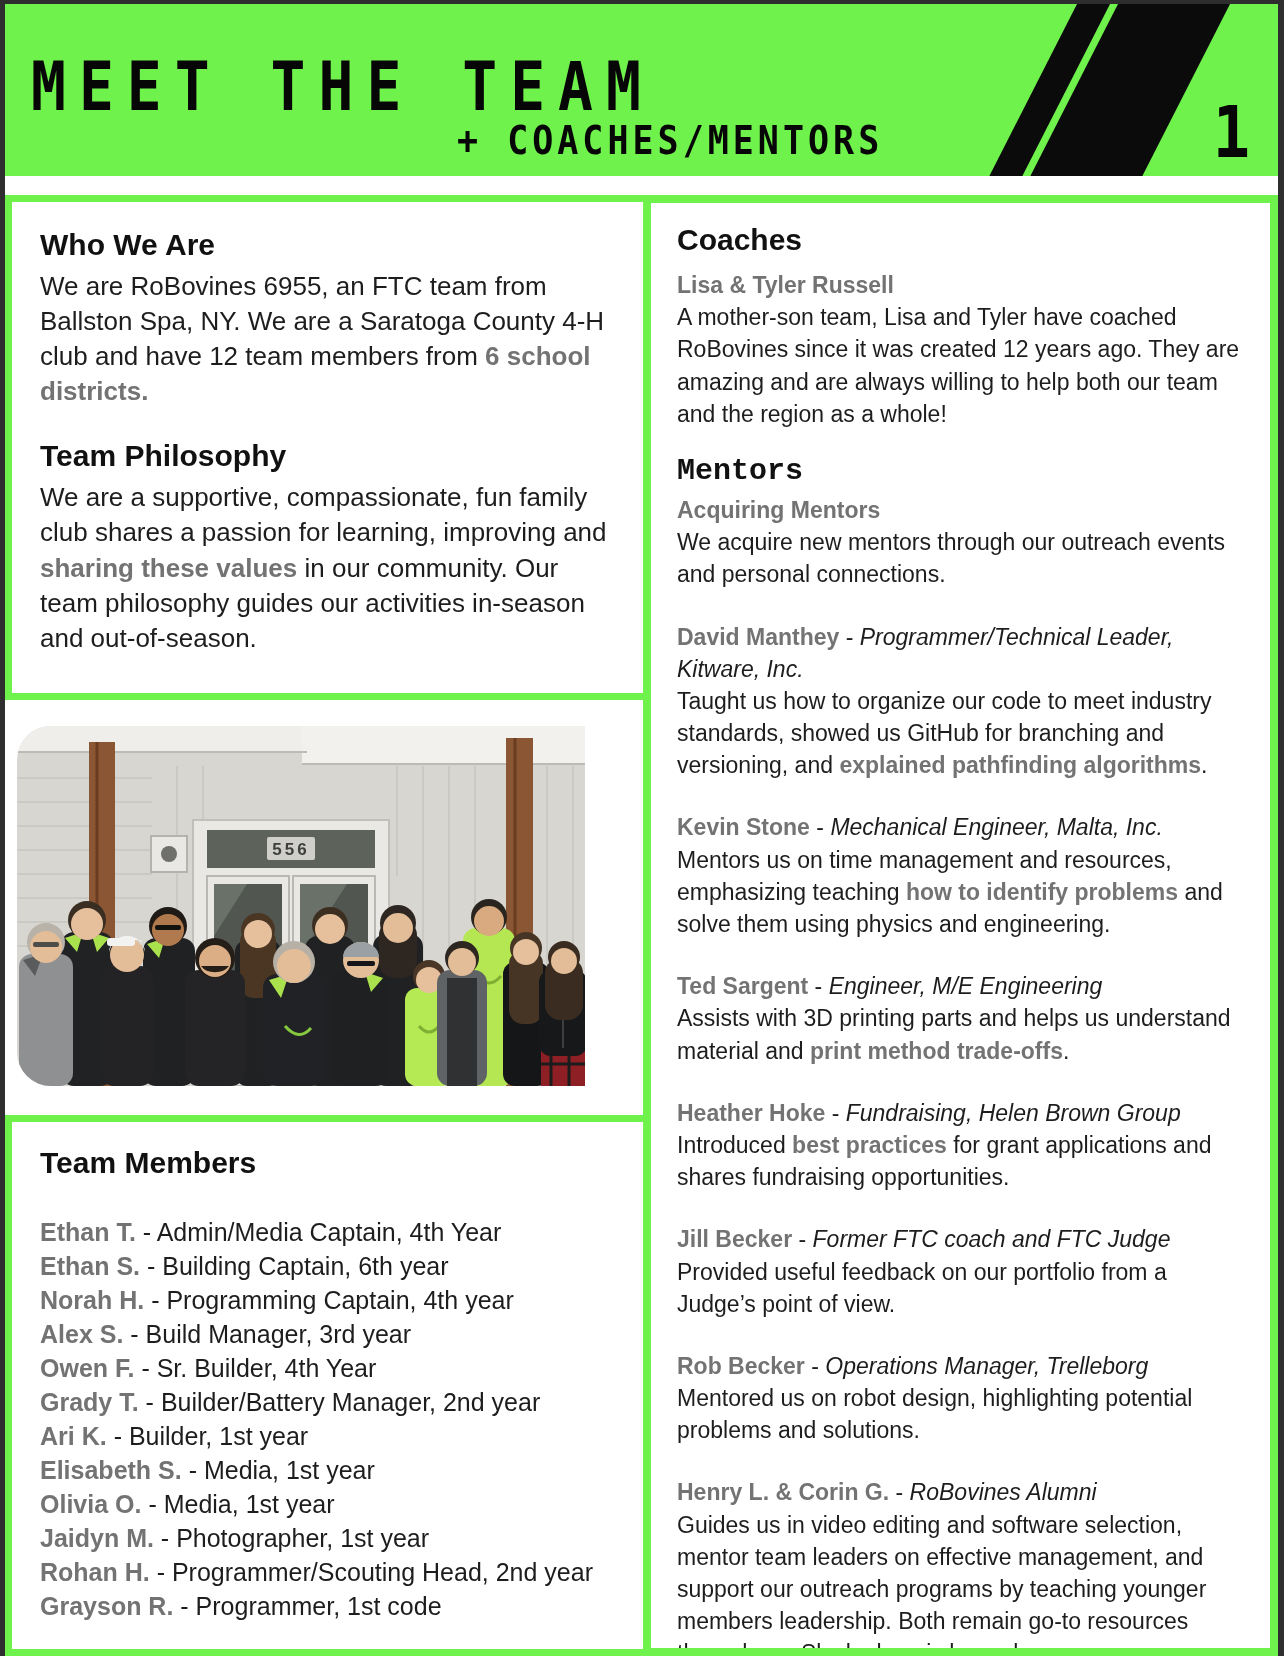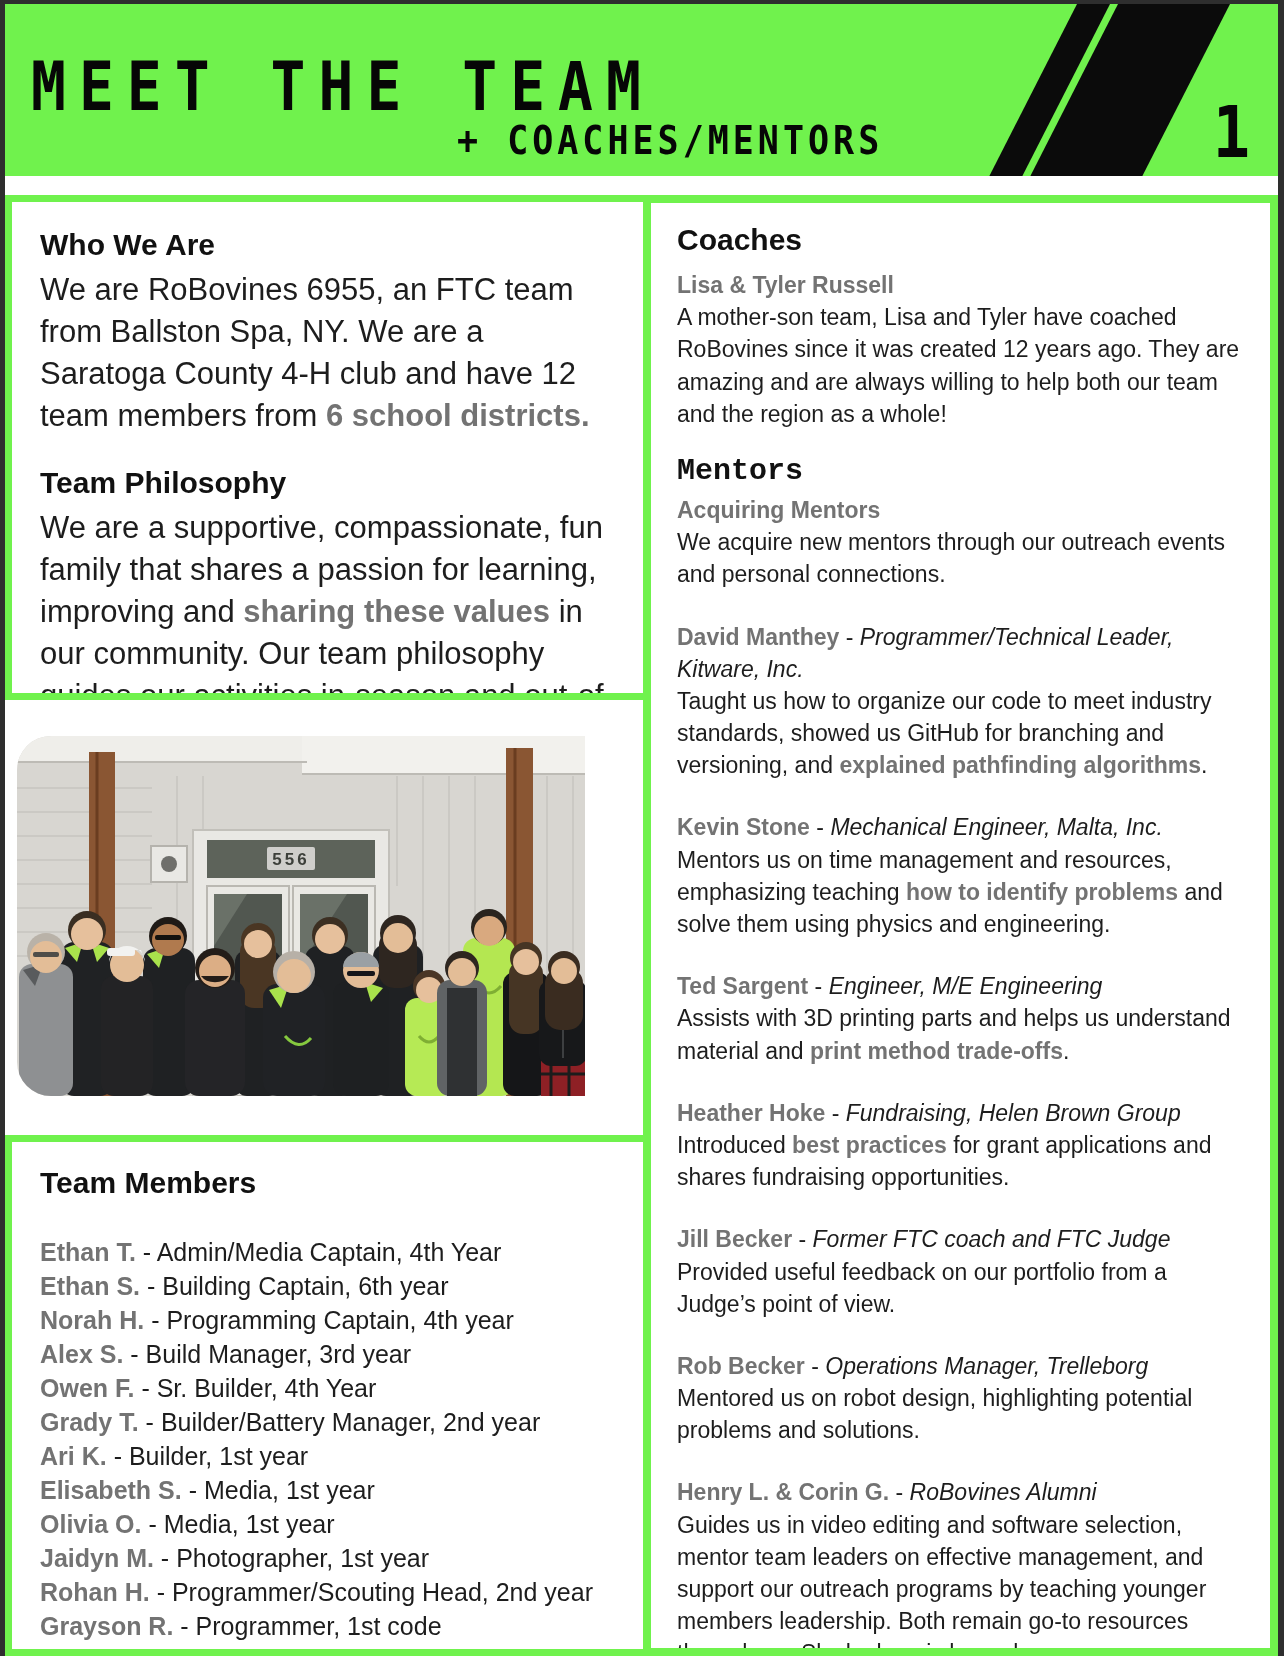--- a/index.html
+++ b/index.html
@@ -18,32 +18,32 @@
          transform:scaleY(1.12);transform-origin:left top;white-space:nowrap;}
   .stripe{position:absolute;top:0;height:172px;background:#0b0b0b;
           transform:skewX(-27deg);transform-origin:top left;}
   .stripe.thin{left:1072px;width:33px;}
   .stripe.thick{left:1113px;width:112px;}
   .page-number{position:absolute;top:86px;right:28px;font-size:62px;letter-spacing:0;
          transform:scaleY(1.15);transform-origin:right top;}
   .header-gap{height:19px;background:#ffffff;}
   
   .content{display:flex;height:1461px;}
-  .col-left{width:638px;display:flex;flex-direction:column;gap:10px;}
+  .col-left{width:638px;display:flex;flex-direction:column;}
   .col-right{flex:1;display:flex;}
   .gbox{background:#fff;border:7px solid #70f24d;overflow:hidden;}
   .gbox.no-right{border-right:none;}
   .box-who{height:505px;padding:26px 26px 0 28px;}
   .photo-fig{margin:26px 0 0 12px;width:638px;height:360px;border-radius:34px;overflow:hidden;flex:none;}
   .photo-fig svg{display:block;width:568px;height:360px;}
   .box-members{margin-top:29px;flex:1;padding:24px 24px 0 28px;}
   .box-right{width:100%;border:8px solid #70f24d;padding:16px 26px 0 26px;}
   
   h2{font-size:30px;font-weight:700;margin:0;color:#111;}
-  .body-p{font-size:31px;line-height:1.35;margin:7px 0 0;}
+  .body-p{font-size:26px;line-height:1.35;margin:7px 0 0;}
   .philo-h{margin-top:30px;}
   .rbody{font-size:23px;line-height:1.4;}
   .coach-p{margin:8px 0 0;}
   .mentors-h{margin-top:20px;font-family:Liberation Mono, monospace;}
   .acquiring-p{margin:2px 0 0;}
   .mentor-p{margin:30px 0 0;}
   .members-list{margin:36px 0 0;padding:0;list-style:none;font-size:25px;line-height:1.32;}
   .members-list li{margin:0 0 1px;}
   b,strong{font-weight:700;color:#737373;}
   em{font-style:italic;}
@@ -64,21 +64,21 @@
 
   <div class="content">
 
     <div class="col-left">
 
       <section class="gbox no-right box-who">
         <h2>Who We Are</h2>
         <p class="body-p"><span>We are RoBovines 6955, an FTC team from Ballston Spa, NY. We are a Saratoga County 4-H club and have 12 team members from </span><strong>6 school districts.</strong></p>
 
         <h2 class="philo-h">Team Philosophy</h2>
-        <p class="body-p"><span>We are a supportive, compassionate, fun family that shares a passion for learning, improving and </span><strong>sharing these values</strong><span> in our community. Our team philosophy guides our activities in-season and out-of-season.</span></p>
+        <p class="body-p"><span>We are a supportive, compassionate, fun family club shares a passion for learning, improving and </span><strong>sharing these values</strong><span> in our community. Our team philosophy guides our activities in-season and out-of-season.</span></p>
       </section>
 
       <figure class="photo-fig">
         <svg viewBox="0 0 568 360" preserveAspectRatio="none">
 
           <rect x="0" y="0" width="568" height="360" fill="#d8d6d1"></rect>
           <g stroke="#c7c5bf" stroke-width="1.5">
             <line x1="0" y1="52" x2="135" y2="52"></line>
               <line x1="0" y1="76" x2="135" y2="76"></line>
             <line x1="0" y1="100" x2="135" y2="100"></line>

